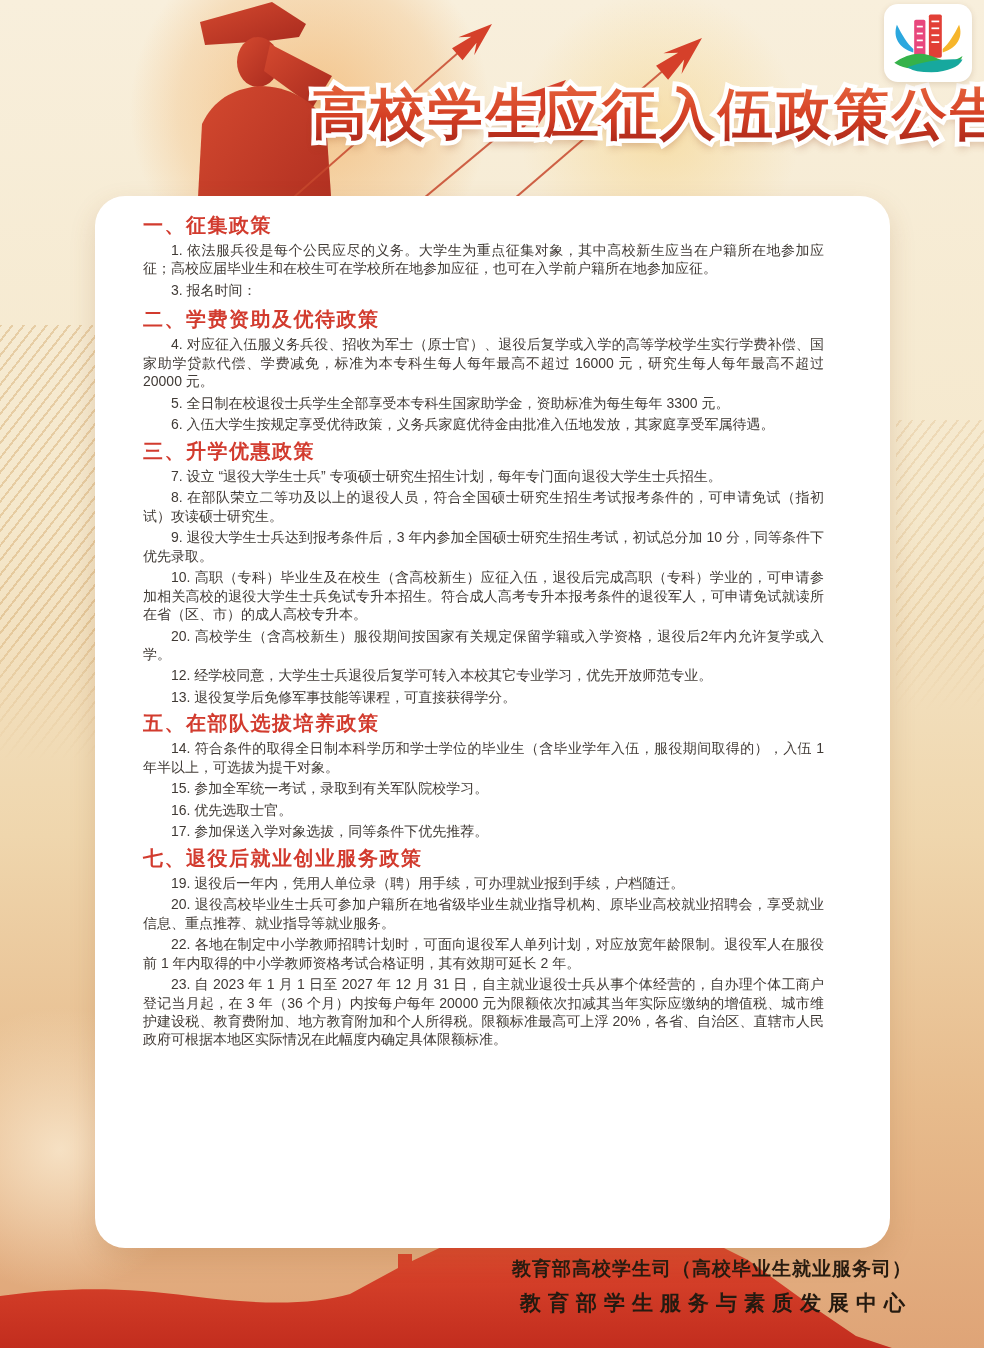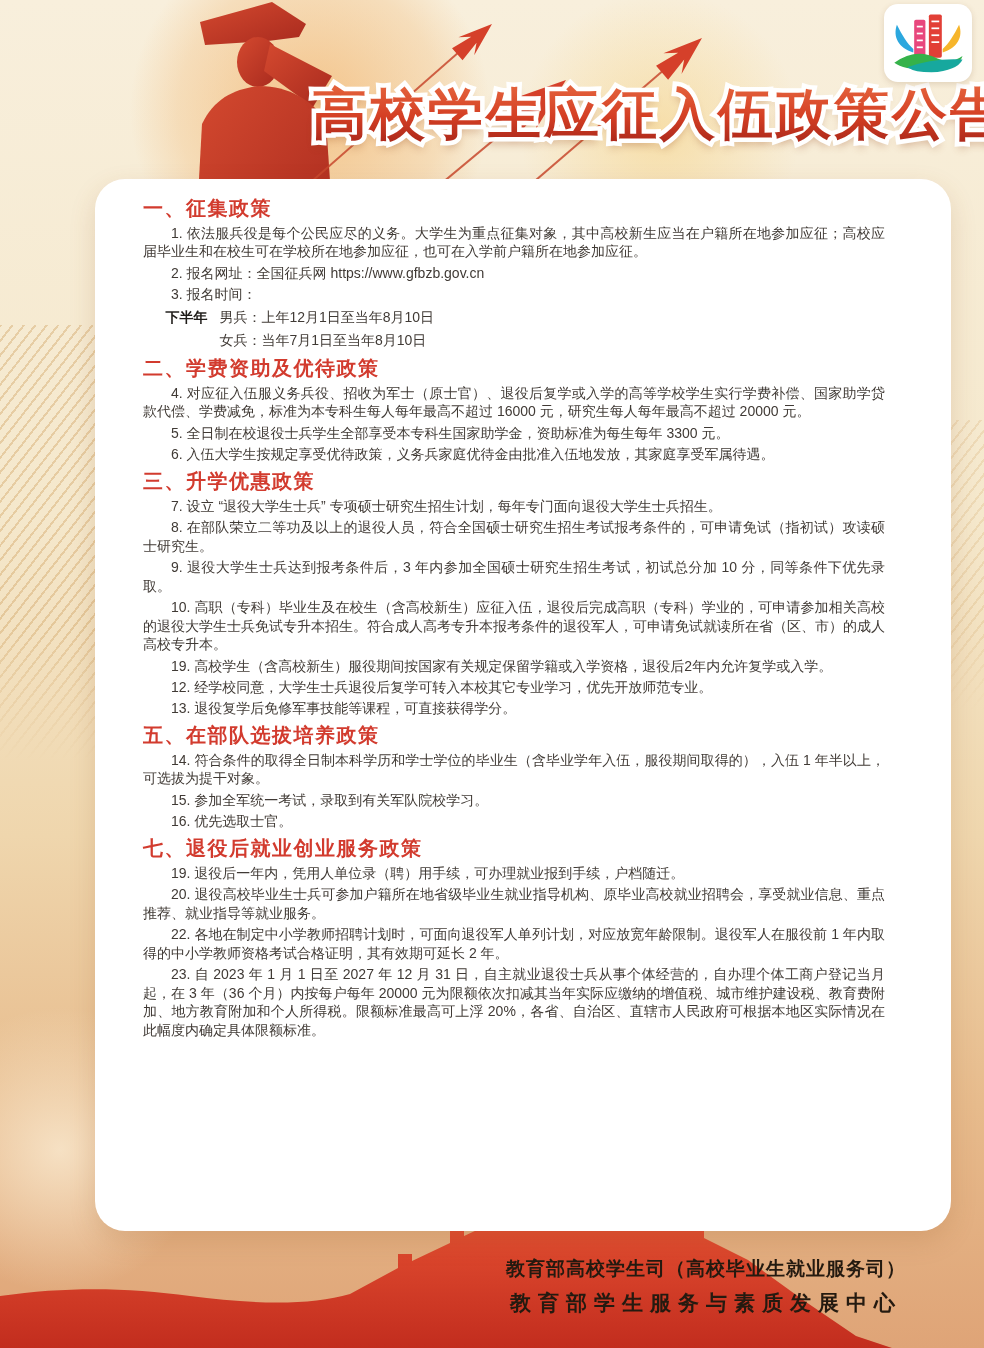--- a/index.html
+++ b/index.html
@@ -26,31 +26,31 @@
   .title-stack{position:relative;display:inline-block;}
   .title-layer{font-weight:900;font-size:55px;letter-spacing:3px;white-space:nowrap;display:block;}
   .title-back{position:absolute;left:0;top:0;width:100%;color:#ffffff;
      -webkit-text-stroke:9px #ffffff;text-shadow:0 6px 9px rgba(150,72,28,.45);}
   .title-front{position:relative;background:linear-gradient(180deg,#e86b42 0%,#d43f24 52%,#9e2017 100%);
      -webkit-background-clip:text;background-clip:text;color:transparent;}
   
   .logo-box{position:absolute;left:884px;top:4px;width:88px;height:78px;background:#fff;border-radius:14px;
      z-index:6;box-shadow:0 2px 6px rgba(120,80,40,.18);display:flex;align-items:center;justify-content:center;}
   
-  .card{position:absolute;left:95px;top:179px;width:856px;height:1052px;background:#ffffff;border-radius:30px;
+  .card{position:absolute;left:95px;top:196px;width:795px;height:1052px;background:#ffffff;border-radius:30px;
      padding:12px 66px 0 48px;box-sizing:border-box;overflow:hidden;z-index:4;
      box-shadow:0 10px 26px rgba(150,90,40,.18);}
   .sec-heading{color:#d23b2e;font-size:20px;line-height:1.25;font-weight:bold;letter-spacing:1.5px;margin:5px 0 2px;}
   .para{font-size:14px;line-height:1.32;color:#403a35;text-indent:2em;margin:3px 0;text-align:justify;}
   .schedule{margin:3px 0 3px 1.6em;display:flex;font-size:14px;color:#403a35;line-height:1.5;}
   .sched-col{display:grid;grid-template-columns:auto 1fr;column-gap:12px;row-gap:2px;}
   .sched-col.first{width:46%;}
   .sched-label{font-weight:bold;color:#1f1c19;}
   
-  .footer{position:absolute;top:1256px;left:500px;width:412px;text-align:center;font-weight:bold;color:#241a10;z-index:3;}
+  .footer{position:absolute;top:1256px;left:500px;width:412px;text-align:right;font-weight:bold;color:#241a10;z-index:3;}
   .footer-line1{font-size:19px;letter-spacing:1px;margin-bottom:7px;}
   .footer-line2{font-size:21px;letter-spacing:7px;white-space:nowrap;}
 </style>
 </head>
 <body>
 
 <div class="poster">
 
   <div class="hatch hatch-left"></div>
   <div class="hatch hatch-right"></div>
@@ -129,58 +129,52 @@
       <span class="title-layer title-back">高校学生应征入伍政策公告</span>
       <span class="title-layer title-front">高校学生应征入伍政策公告</span>
     </span>
   </div>
 
   <div class="card">
 
     <section>
       <h2 class="sec-heading">一、征集政策</h2>
       <p class="para">1. 依法服兵役是每个公民应尽的义务。大学生为重点征集对象，其中高校新生应当在户籍所在地参加应征；高校应届毕业生和在校生可在学校所在地参加应征，也可在入学前户籍所在地参加应征。</p>
-      <p class="para">2. 报名网址：全国征兵网 https://www.gfbzb.gov.cn</p>
       <p class="para">3. 报名时间：</p>
       <div class="schedule">
-        <div class="sched-col">
-          <span class="sched-label">下半年</span>
-          <span>男兵：上年12月1日至当年8月10日</span>
-          <span></span>
-          <span>女兵：当年7月1日至当年8月10日</span>
-        </div>
       </div>
     </section>
 
     <section>
       <h2 class="sec-heading">二、学费资助及优待政策</h2>
       <p class="para">4. 对应征入伍服义务兵役、招收为军士（原士官）、退役后复学或入学的高等学校学生实行学费补偿、国家助学贷款代偿、学费减免，标准为本专科生每人每年最高不超过 16000 元，研究生每人每年最高不超过 20000 元。</p>
       <p class="para">5. 全日制在校退役士兵学生全部享受本专科生国家助学金，资助标准为每生每年 3300 元。</p>
       <p class="para">6. 入伍大学生按规定享受优待政策，义务兵家庭优待金由批准入伍地发放，其家庭享受军属待遇。</p>
     </section>
 
     <section>
       <h2 class="sec-heading">三、升学优惠政策</h2>
       <p class="para">7. 设立 “退役大学生士兵” 专项硕士研究生招生计划，每年专门面向退役大学生士兵招生。</p>
       <p class="para">8. 在部队荣立二等功及以上的退役人员，符合全国硕士研究生招生考试报考条件的，可申请免试（指初试）攻读硕士研究生。</p>
       <p class="para">9. 退役大学生士兵达到报考条件后，3 年内参加全国硕士研究生招生考试，初试总分加 10 分，同等条件下优先录取。</p>
       <p class="para">10. 高职（专科）毕业生及在校生（含高校新生）应征入伍，退役后完成高职（专科）学业的，可申请参加相关高校的退役大学生士兵免试专升本招生。符合成人高考专升本报考条件的退役军人，可申请免试就读所在省（区、市）的成人高校专升本。</p>
     </section>
 
     <section>
-      <p class="para">19. 高校学生（含高校新生）服役期间按国家有关规定保留学籍或入学资格，退役后2年内允许复学或入学。</p>
+      <p class="para">20. 高校学生（含高校新生）服役期间按国家有关规定保留学籍或入学资格，退役后2年内允许复学或入学。</p>
       <p class="para">12. 经学校同意，大学生士兵退役后复学可转入本校其它专业学习，优先开放师范专业。</p>
       <p class="para">13. 退役复学后免修军事技能等课程，可直接获得学分。</p>
     </section>
 
     <section>
       <h2 class="sec-heading">五、在部队选拔培养政策</h2>
       <p class="para">14. 符合条件的取得全日制本科学历和学士学位的毕业生（含毕业学年入伍，服役期间取得的），入伍 1 年半以上，可选拔为提干对象。</p>
       <p class="para">15. 参加全军统一考试，录取到有关军队院校学习。</p>
       <p class="para">16. 优先选取士官。</p>
+      <p class="para">17. 参加保送入学对象选拔，同等条件下优先推荐。</p>
     </section>
 
 
     <section>
       <h2 class="sec-heading">七、退役后就业创业服务政策</h2>
       <p class="para">19. 退役后一年内，凭用人单位录（聘）用手续，可办理就业报到手续，户档随迁。</p>
       <p class="para">20. 退役高校毕业生士兵可参加户籍所在地省级毕业生就业指导机构、原毕业高校就业招聘会，享受就业信息、重点推荐、就业指导等就业服务。</p>
       <p class="para">22. 各地在制定中小学教师招聘计划时，可面向退役军人单列计划，对应放宽年龄限制。退役军人在服役前 1 年内取得的中小学教师资格考试合格证明，其有效期可延长 2 年。</p>
       <p class="para">23. 自 2023 年 1 月 1 日至 2027 年 12 月 31 日，自主就业退役士兵从事个体经营的，自办理个体工商户登记当月起，在 3 年（36 个月）内按每户每年 20000 元为限额依次扣减其当年实际应缴纳的增值税、城市维护建设税、教育费附加、地方教育附加和个人所得税。限额标准最高可上浮 20%，各省、自治区、直辖市人民政府可根据本地区实际情况在此幅度内确定具体限额标准。</p>
     </section>

